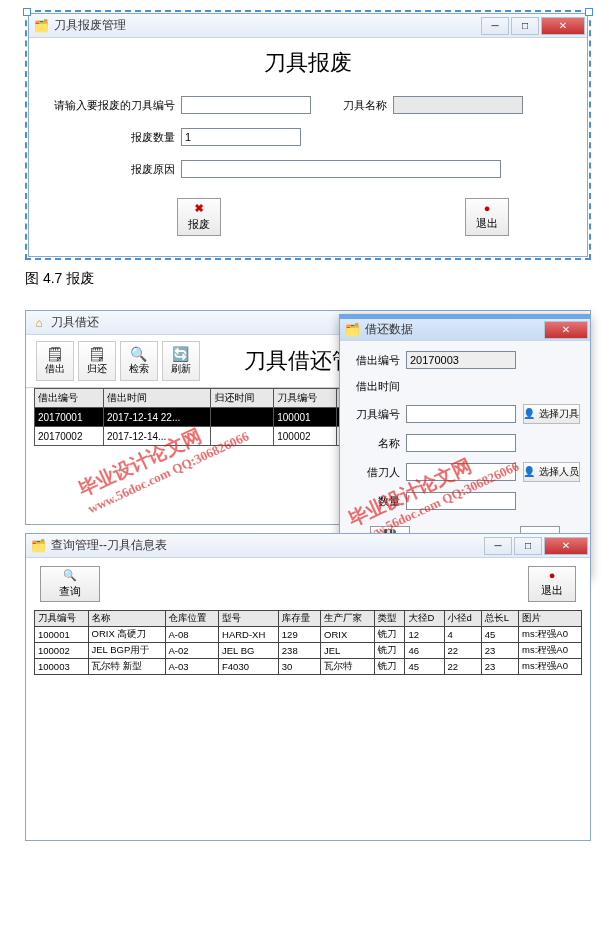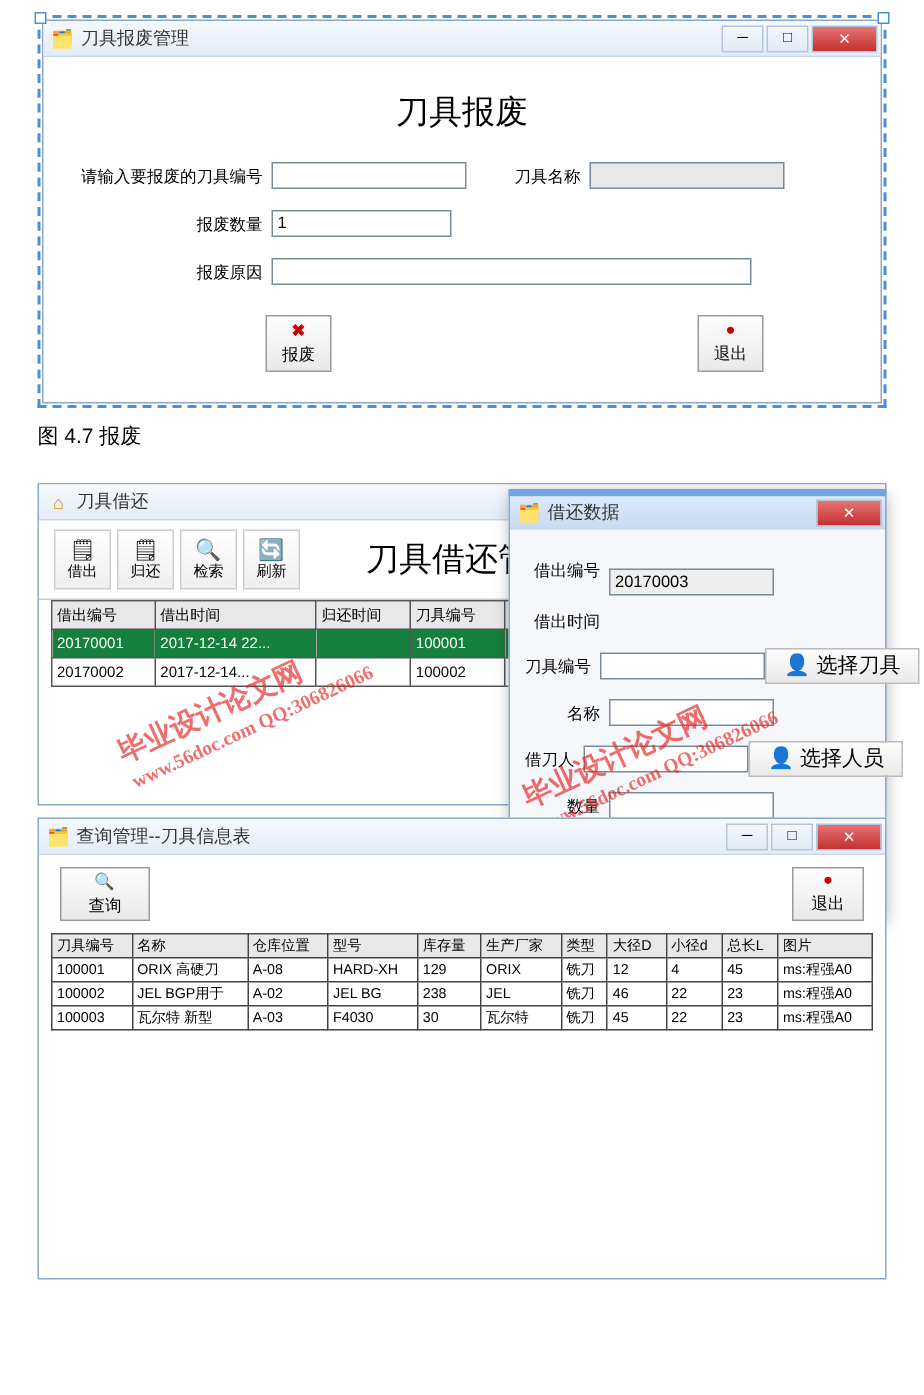--- a/index.html
+++ b/index.html
@@ -48,21 +48,21 @@
       width: 28px; height: 18px;
       border: 1px solid #b5c5d9;
       display: flex;
       align-items: center;
       justify-content: center;
       font-size: 10px;
       margin-right: 2px;
       background: linear-gradient(#f3f7fc,#e1eaf4);
     }
     .winbtn.close { background: linear-gradient(#e57373,#c43131); color: #fff; width: 44px; }
-    .win-body { padding: 18px 18px 18px; }
+    .win-body { padding: 6px 18px 18px; }
     .big-title { text-align: center; font-size: 22px; font-weight: 400; margin: 4px 0 18px; }
     .row { display: flex; align-items: center; margin-bottom: 14px; }
     .lbl { font-size: 11px; text-align: right; margin-right: 6px; white-space: nowrap; }
     .field { height: 18px; border: 1px solid #7b8a99; background: #fff; font-size: 11px; padding: 0 3px; }
     .btn47 {
       display: inline-flex;
       flex-direction: column;
       align-items: center;
       border: 1px solid #999;
       background: linear-gradient(#fdfdfd,#e9e9e9);
@@ -104,40 +104,40 @@
     }
     .grid-table th, .grid-table td {
       border: 1px solid #555;
       padding: 2px 3px;
       text-align: left;
       height: 16px;
       overflow: hidden;
       white-space: nowrap;
     }
     .grid-table th { background: #e8e8e8; font-weight: normal; }
-    .grid-table tr.sel td { background: #15803d; color: #fff; }
+    .grid-table tr.sel td { background: #000000; color: #fff; }
     .popup {
       position: absolute;
       right: 0;
       top: 4px;
       width: 252px;
       border: 1px solid #8aa9c8;
       border-top: 5px solid #6ea6e8;
       background: #f5f7fa;
       box-shadow: 0 3px 10px rgba(0,0,0,.3);
     }
     .popup .titlebar { background: linear-gradient(#dbe9fa,#c8dbf2); height: 22px; }
     .popup-body { padding: 10px 10px 14px; }
     .popup-body .row { margin-bottom: 10px; }
     .popup-body .lbl { width: 50px; }
     .mini-btn {
       border: 1px solid #bbb;
       background: linear-gradient(#fdfdfd,#e9e9e9);
-      padding: 2px 12px;
-      font-size: 14px;
+      padding: 2px 0;
+      font-size: 10px;
       white-space: nowrap;
     }
 
     .watermark {
       position: absolute;
       pointer-events: none;
       color: rgba(230,30,30,0.65);
       font-size: 19px;
       font-weight: bold;
       transform: rotate(-25deg);
@@ -287,21 +287,21 @@
         <span class="t-icon">🗂️</span>
         <span>借还数据</span>
       </div>
       <div class="winbtns">
         <div class="winbtn close">✕</div>
       </div>
     </div>
     <div class="popup-body">
       <div class="row">
         <span class="lbl">借出编号</span>
-        <input class="field" style="width: 110px; background: rgb(238, 238, 238); margin-top: 16px;" value="20170003">
+        <input class="field" style="width: 110px; background: rgb(238, 238, 238);" value="20170003">
       </div>
       <div class="row">
         <span class="lbl">借出时间</span>
       </div>
       <div class="row">
         <span class="lbl">刀具编号</span>
         <input class="field" style="width: 110px;" value="">
         <span style="flex:1"></span>
         <button class="mini-btn">
           <span style="color:#e6a23c">👤</span>

